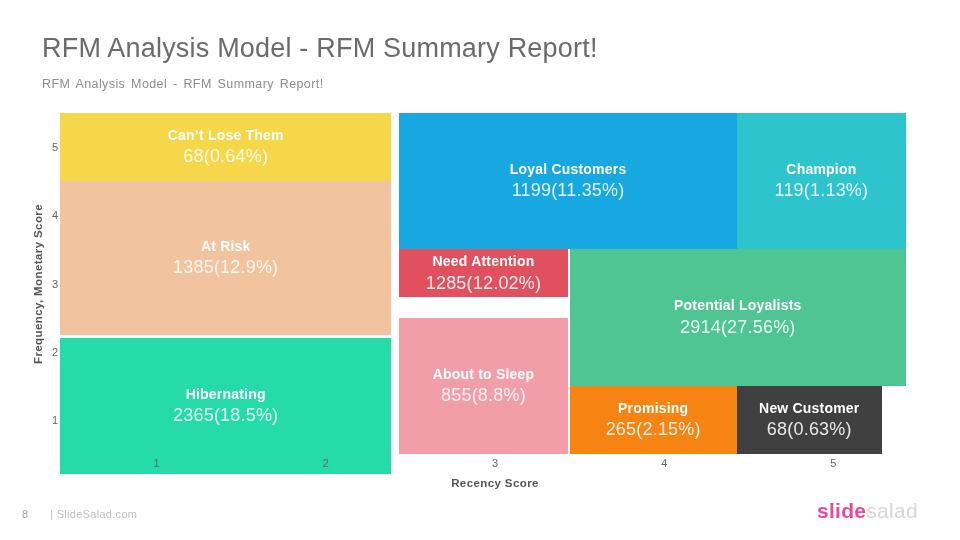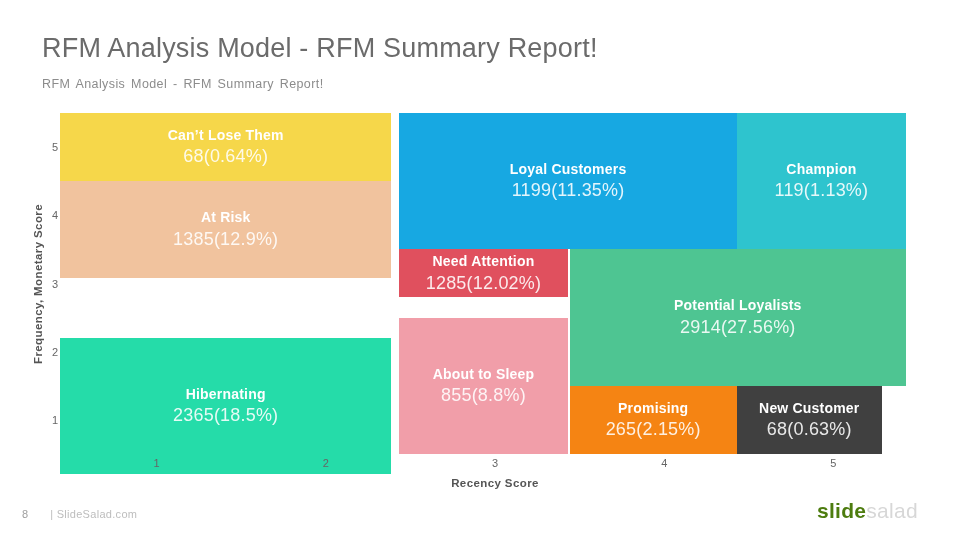--- a/index.html
+++ b/index.html
@@ -44,36 +44,36 @@
   }
   .footer{
     position:absolute;left:22px;top:508px;font-size:11px;color:#adadad;
     display:flex;align-items:baseline;
   }
   .page-number{color:#9e9e9e;}
   .footer-site{margin-left:22px;color:#bdbdbd;letter-spacing:0.3px;}
   .logo{
     position:absolute;right:42px;top:499px;font-size:21px;letter-spacing:0.3px;white-space:nowrap;
   }
-  .logo-bold{font-weight:700;color:#4d7c0f;}
+  .logo-bold{font-weight:700;color:#ec4899;}
   .logo-light{font-weight:400;color:#d7d7d7;}
 </style>
 </head>
 <body>
 
 <h1 class="slide-title">RFM Analysis Model - RFM Summary Report!</h1>
 <div class="slide-subtitle">RFM Analysis Model - RFM Summary Report!</div>
 
 <div class="chart">
   <div class="plot" id="plot">
       <div class="segment" style="left: 0px; top: 0px; width: 331.4px; height: 68.2px; background: rgb(246, 215, 74);">
         <div class="seg-name">Can’t Lose Them</div>
         <div class="seg-value">68(0.64%)</div>
       </div>
-      <div class="segment" style="left: 0px; top: 68.2px; width: 331.4px; height: 97px; background: rgb(241, 195, 158);">
+      <div class="segment" style="left: 0px; top: 68.2px; width: 331.4px; height: 154px; background: rgb(241, 195, 158);">
         <div class="seg-name">At Risk</div>
         <div class="seg-value">1385(12.9%)</div>
       </div>
       <div class="segment" style="left: 0px; top: 204.6px; width: 331.4px; height: 136.4px; background: rgb(37, 220, 169); margin-top: 20px;">
         <div class="seg-name">Hibernating</div>
         <div class="seg-value">2365(18.5%)</div>
       </div>
       <div class="segment" style="left: 339.4px; top: 0px; width: 337.4px; height: 136.4px; background: rgb(23, 168, 226);">
         <div class="seg-name">Loyal Customers</div>
         <div class="seg-value">1199(11.35%)</div>

